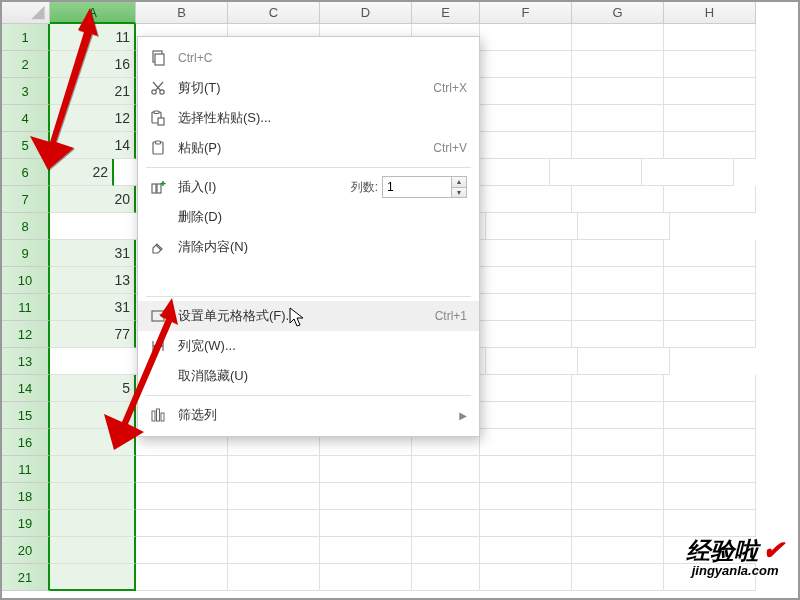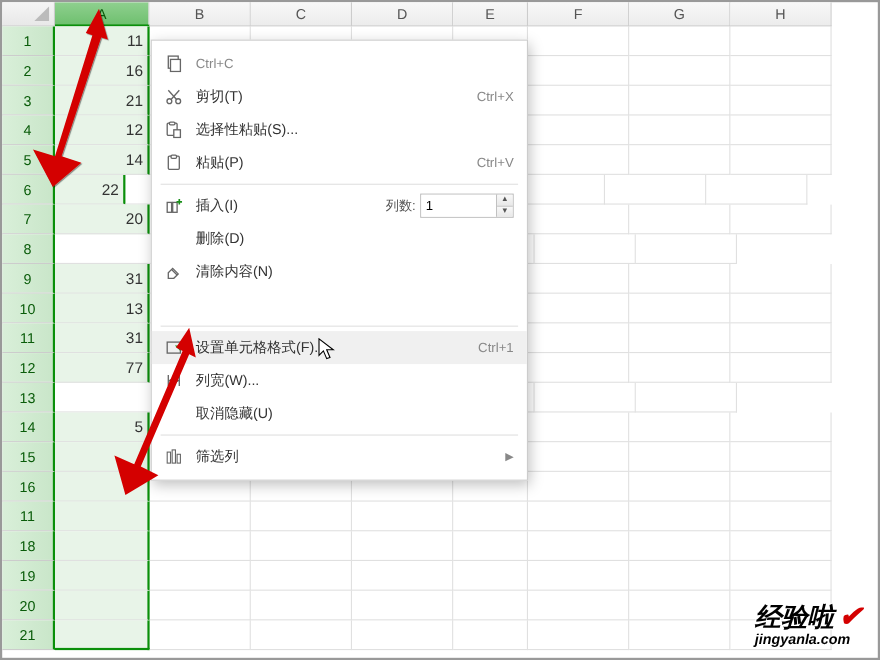--- a/index.html
+++ b/index.html
@@ -44,21 +44,21 @@
     .spinner input { width: 68px; border: none; padding: 0 4px; font-size: 12px; text-align: left; outline: none; }
     .spinner-btns { display: flex; flex-direction: column; width: 15px; border-left: 1px solid #bbb; }
     .spinner-btn { flex: 1; background: linear-gradient(#f8f8f8,#e8e8e8); font-size: 7px; line-height: 9px; text-align: center; color: #555; }
     .spinner-btn:first-child { border-bottom: 1px solid #bbb; }
     .submenu-arrow { color: #888; font-size: 10px; }
     
     .cursor { position: absolute; top: 305px; left: 287px; pointer-events: none; z-index: 50; }
     
     .arrow-svg { position: absolute; pointer-events: none; z-index: 40; }
     
-    .watermark { position: absolute; right: 14px; bottom: 10px; text-align: left; z-index: 60; }
+    .watermark { position: absolute; right: 14px; bottom: 20px; text-align: center; z-index: 60; }
     .watermark-main { font-size: 24px; font-weight: 900; color: #000; font-style: italic; text-shadow: 1px 1px 0 #fff, -1px -1px 0 #fff, 1px -1px 0 #fff, -1px 1px 0 #fff; }
     .watermark-check { color: #d40000; font-size: 26px; margin-left: 4px; }
     .watermark-sub { font-size: 13px; color: #000; font-style: italic; font-weight: bold; text-shadow: 1px 1px 0 #fff; margin-top: -4px; }
   </style>
 </head>
 <body>
 
 <div class="grid">
   <div class="corner">
     <svg viewBox="0 0 48 22">

